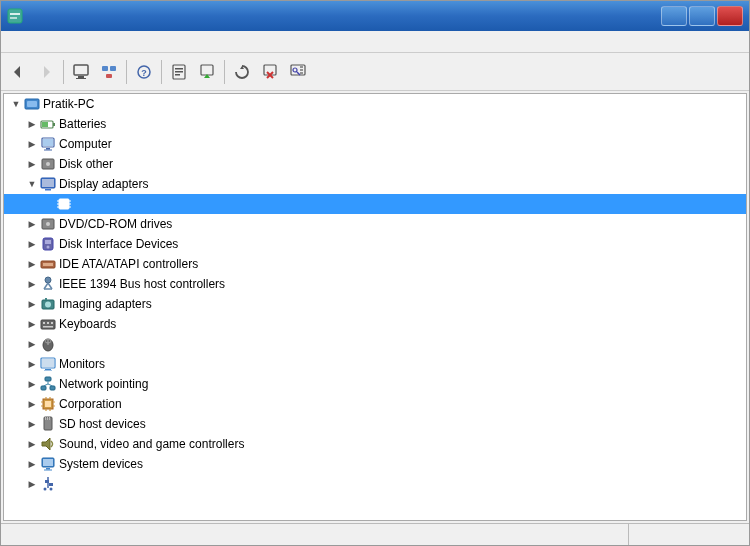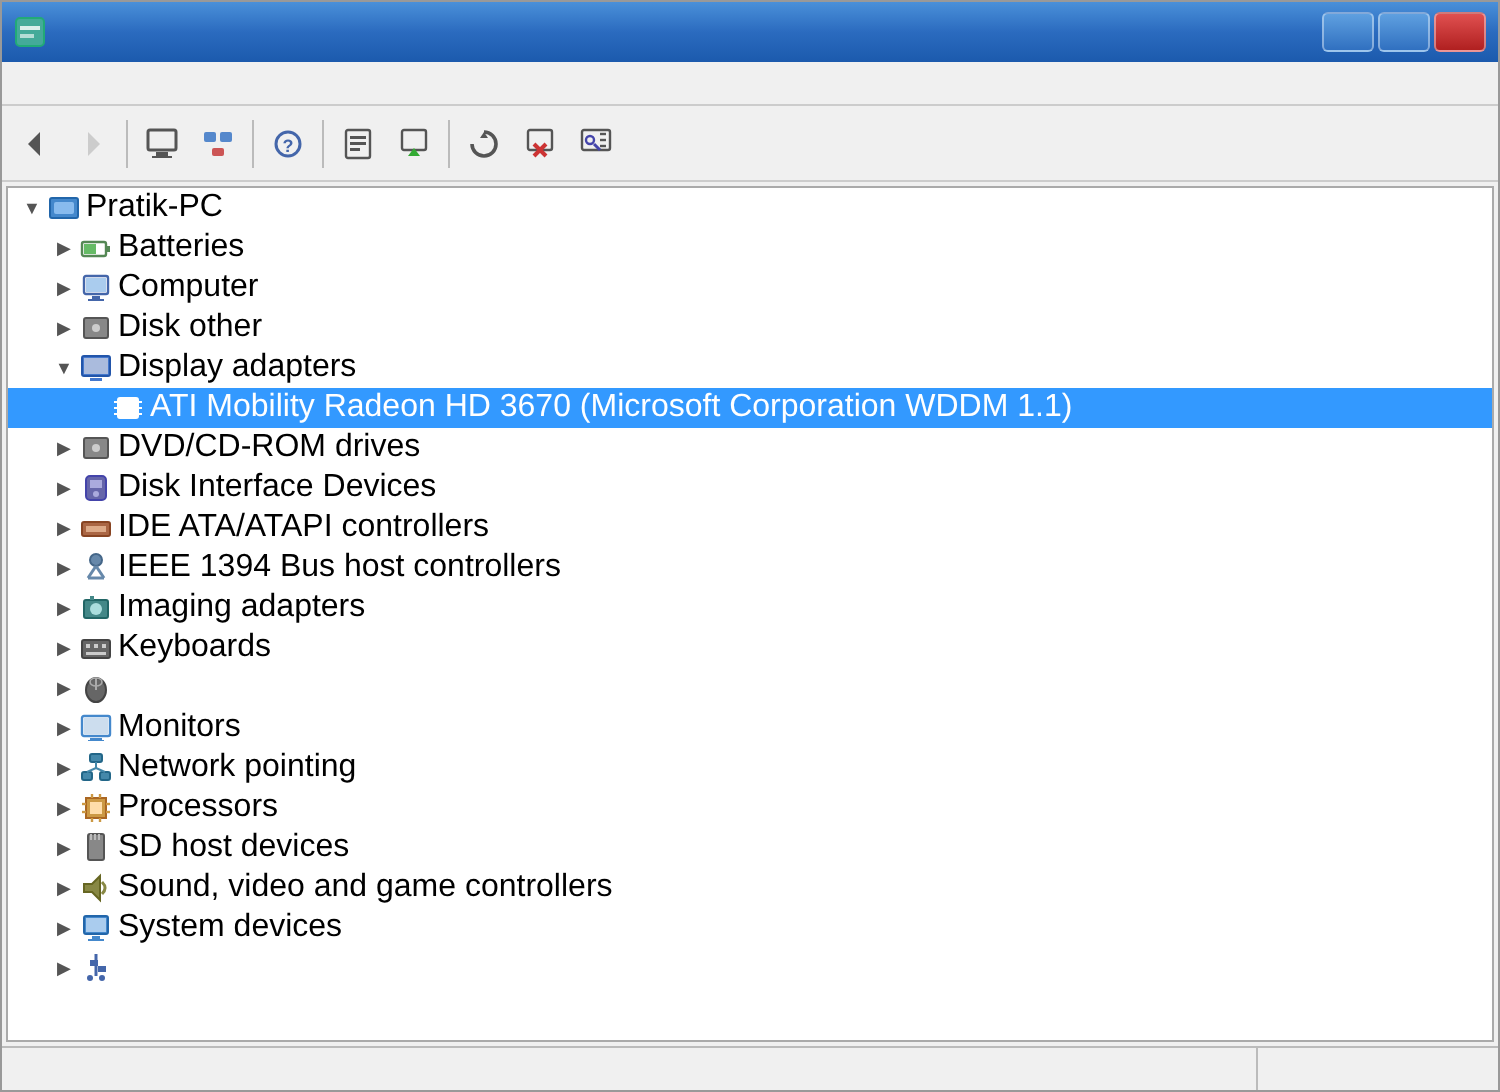--- a/index.html
+++ b/index.html
@@ -166,21 +166,21 @@
       height: 16px;
       display: inline-flex;
       align-items: center;
       justify-content: center;
       flex-shrink: 0;
       margin-right: 3px;
       font-size: 12px;
     }
 
     .item-text {
-      font-size: 16px;
+      font-size: 12px;
       color: #000;
     }
 
     
     .status-bar {
       height: 22px;
       background: #f0f0f0;
       border-top: 1px solid #bbb;
       display: flex;
       align-items: center;
@@ -389,21 +389,20 @@
               <rect x="3" y="3" width="10" height="10" rx="1" fill="white" stroke="white" stroke-width="1"></rect>
               <rect x="5" y="5" width="6" height="6" fill="white"></rect>
               <line x1="1" y1="5" x2="3" y2="5" stroke="white" stroke-width="1"></line>
               <line x1="1" y1="8" x2="3" y2="8" stroke="white" stroke-width="1"></line>
               <line x1="1" y1="11" x2="3" y2="11" stroke="white" stroke-width="1"></line>
               <line x1="13" y1="5" x2="15" y2="5" stroke="white" stroke-width="1"></line>
               <line x1="13" y1="8" x2="15" y2="8" stroke="white" stroke-width="1"></line>
               <line x1="13" y1="11" x2="15" y2="11" stroke="white" stroke-width="1"></line>
             </svg>
           </span>
-          <span class="item-text" style="color:white;">ATI Mobility Radeon HD 3670 (Microsoft Corporation WDDM 1.1)</span>
         </div>
         <div class="tree-item" style="padding-left:20px; ">
         <span class="expander" style="">▶</span>
         <span class="item-icon">
             <svg width="16" height="16" viewBox="0 0 16 16">
               <rect x="2" y="3" width="12" height="10" rx="1" fill="#888888" stroke="#555" stroke-width="1"></rect>
               <circle cx="8" cy="8" r="2" fill="#ccc"></circle>
             </svg>
           </span>
         <span class="item-text" style="">DVD/CD-ROM drives</span>
@@ -512,21 +511,21 @@
               <line x1="1" y1="6" x2="3" y2="6" stroke="#cc9944" stroke-width="1.2"></line>
               <line x1="1" y1="10" x2="3" y2="10" stroke="#cc9944" stroke-width="1.2"></line>
               <line x1="13" y1="6" x2="15" y2="6" stroke="#cc9944" stroke-width="1.2"></line>
               <line x1="13" y1="10" x2="15" y2="10" stroke="#cc9944" stroke-width="1.2"></line>
               <line x1="6" y1="1" x2="6" y2="3" stroke="#cc9944" stroke-width="1.2"></line>
               <line x1="10" y1="1" x2="10" y2="3" stroke="#cc9944" stroke-width="1.2"></line>
               <line x1="6" y1="13" x2="6" y2="15" stroke="#cc9944" stroke-width="1.2"></line>
               <line x1="10" y1="13" x2="10" y2="15" stroke="#cc9944" stroke-width="1.2"></line>
             </svg>
           </span>
-        <span class="item-text" style="">Processors</span>
+        <span class="item-text" style="">Corporation</span>
       </div>
         <div class="tree-item" style="padding-left:20px; ">
         <span class="expander" style="">▶</span>
         <span class="item-icon">
             <svg width="16" height="16" viewBox="0 0 16 16">
               <rect x="4" y="1" width="8" height="13" rx="1" fill="#888888" stroke="#555" stroke-width="1"></rect>
               <rect x="5" y="1" width="1" height="3" fill="#bbb"></rect>
               <rect x="7" y="1" width="1" height="3" fill="#bbb"></rect>
               <rect x="9" y="1" width="1" height="3" fill="#bbb"></rect>
             </svg>

